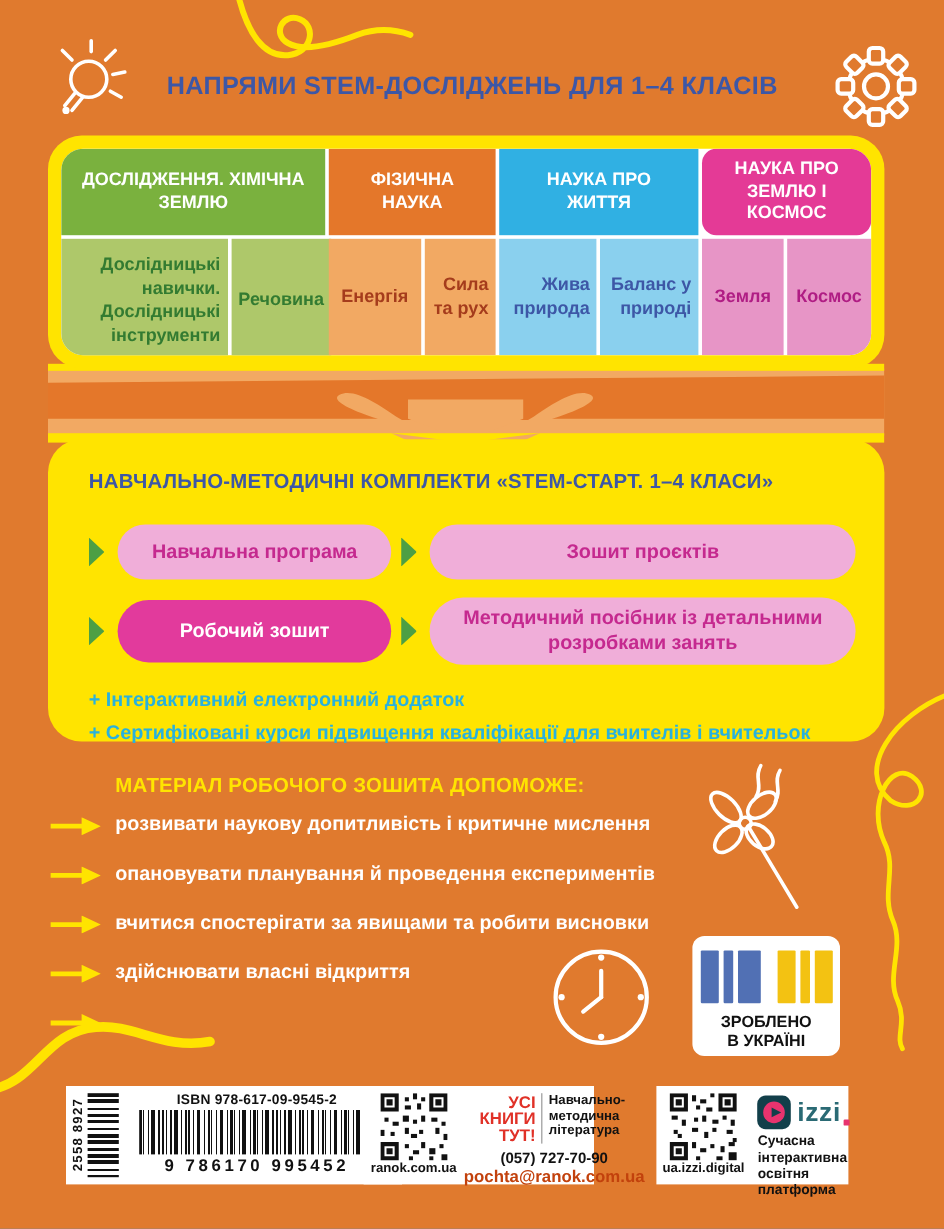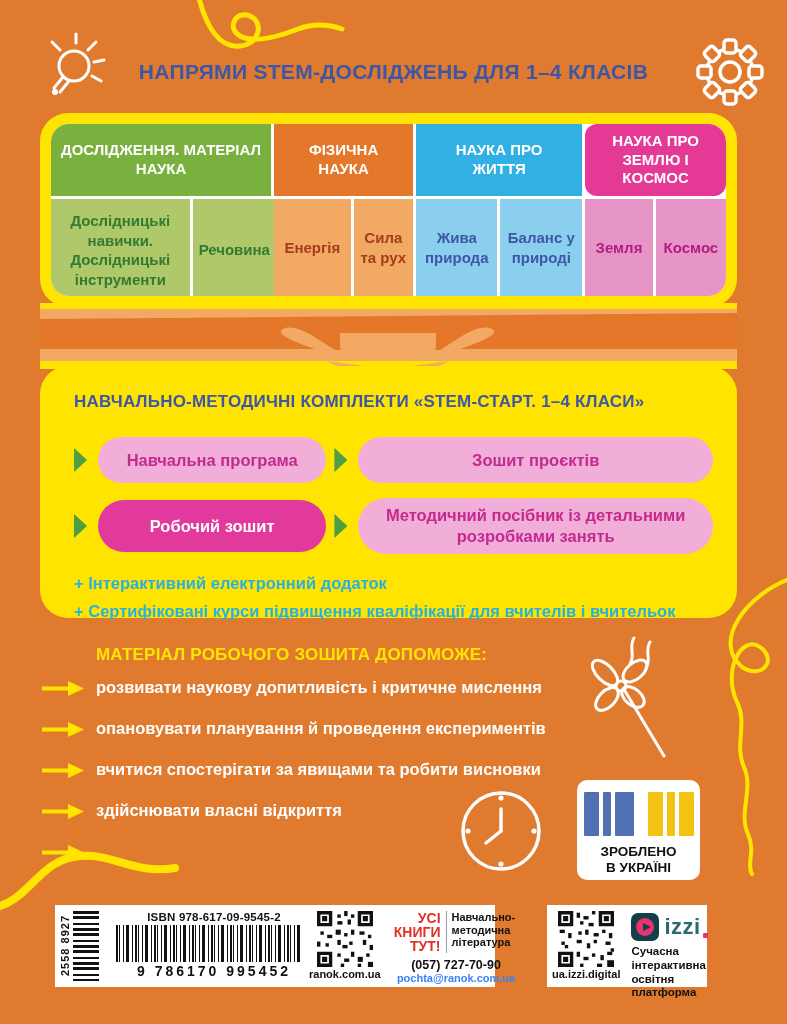--- a/index.html
+++ b/index.html
@@ -33,21 +33,21 @@
   .col-4{flex:1;}
   .stem-head{
     height:72px;flex:0 0 72px;display:flex;align-items:center;justify-content:center;
     color:#fff;font-weight:bold;font-size:15px;text-align:center;line-height:1.25;
     padding:0 10px;box-sizing:border-box;
   }
   .col-3 .stem-head{padding:0 26px;}
   .col-4 .stem-head{padding:0 18px;border-radius:12px;}
   .stem-sub{flex:1;display:flex;gap:3px;}
   .stem-cell{
-    display:flex;align-items:center;justify-content:center;text-align:center;
+    display:flex;align-items:center;justify-content:center;text-align:right;
     font-weight:bold;font-size:15px;line-height:1.3;padding:12px 6px;box-sizing:border-box;
   }
   .c1h{background:#7ab13e;} .c1c{background:#aec86a;color:#337b31;}
   .c2h{background:#e4772a;} .c2c{background:#f2a963;color:#a53c1c;}
   .c3h{background:#30b0e3;} .c3c{background:#8ad0ee;color:#3d57a6;}
   .c4h{background:#e43a96;} .c4c{background:#e795c6;color:#b01d84;}
   .w65{flex:0 0 63%;} .w35{flex:1;}
   .w56{flex:0 0 55%;} .w44{flex:1;}
   .w50{flex:0 0 49%;} .w50b{flex:1;}
   .w48{flex:0 0 48%;} .w52{flex:1;}
@@ -124,21 +124,21 @@
   .qr-url{font-size:11px;font-weight:bold;color:#111;margin-top:1px;white-space:nowrap;}
   .ranok-right{flex:1;display:flex;flex-direction:column;align-items:center;}
   .ranok-top{display:flex;align-items:stretch;}
   .slogan{
     width:54px;color:#e03127;font-weight:bold;font-size:14px;line-height:1.0;text-align:right;
     padding-right:5px;
   }
   .vdiv{width:1px;background:#999;}
   .category{width:74px;color:#111;font-size:11px;line-height:1.15;padding-left:5px;font-weight:bold;}
   .phone{color:#111;font-size:12.5px;font-weight:bold;margin-top:5px;white-space:nowrap;}
-  .email{color:#3b82f6;font-size:11px;font-weight:bold;white-space:nowrap;}
+  .email{color:#c2410c;font-size:14px;font-weight:bold;white-space:nowrap;}
 
   .izzi-box{left:547px;width:160px;display:flex;padding:6px 5px;}
   .izzi-right{flex:1;display:flex;flex-direction:column;padding-left:5px;}
   .izzi-logo-row{display:flex;align-items:center;height:30px;margin-top:2px;}
   .izzi-sq{
     width:28px;height:28px;border-radius:7px;background:#123f4a;position:relative;flex:0 0 28px;
   }
   .izzi-circle{
     position:absolute;left:5px;top:5px;width:18px;height:18px;border-radius:50%;background:#e8336e;
   }
@@ -234,21 +234,21 @@
 
   <svg class="decor" style="left:0;top:835px;" width="200" height="90" viewBox="0 0 200 90">
     <path d="M -8,73 C 30,67 38,24 80,21 C 112,18 135,40 175,33" fill="none" stroke="#ffe400" stroke-width="8" stroke-linecap="round"></path>
   </svg>
 
   <div class="main-title">НАПРЯМИ STEM-ДОСЛІДЖЕНЬ ДЛЯ 1–4 КЛАСІВ</div>
 
   <div class="stem-box">
     <div class="stem-grid">
       <div class="stem-col col-1">
-        <div class="stem-head c1h">ДОСЛІДЖЕННЯ. МАТЕРІАЛ НАУКА</div>
+        <div class="stem-head c1h">ДОСЛІДЖЕННЯ. ХІМІЧНА ЗЕМЛЮ</div>
         <div class="stem-sub">
           <div class="stem-cell c1c w65">Дослідницькі навички. Дослідницькі інструменти</div>
           <div class="stem-cell c1c w35">Речовина</div>
         </div>
       </div>
       <div class="stem-col col-2">
         <div class="stem-head c2h">ФІЗИЧНА НАУКА</div>
         <div class="stem-sub">
           <div class="stem-cell c2c w56">Енергія</div>
           <div class="stem-cell c2c w44">Сила та рух</div>

